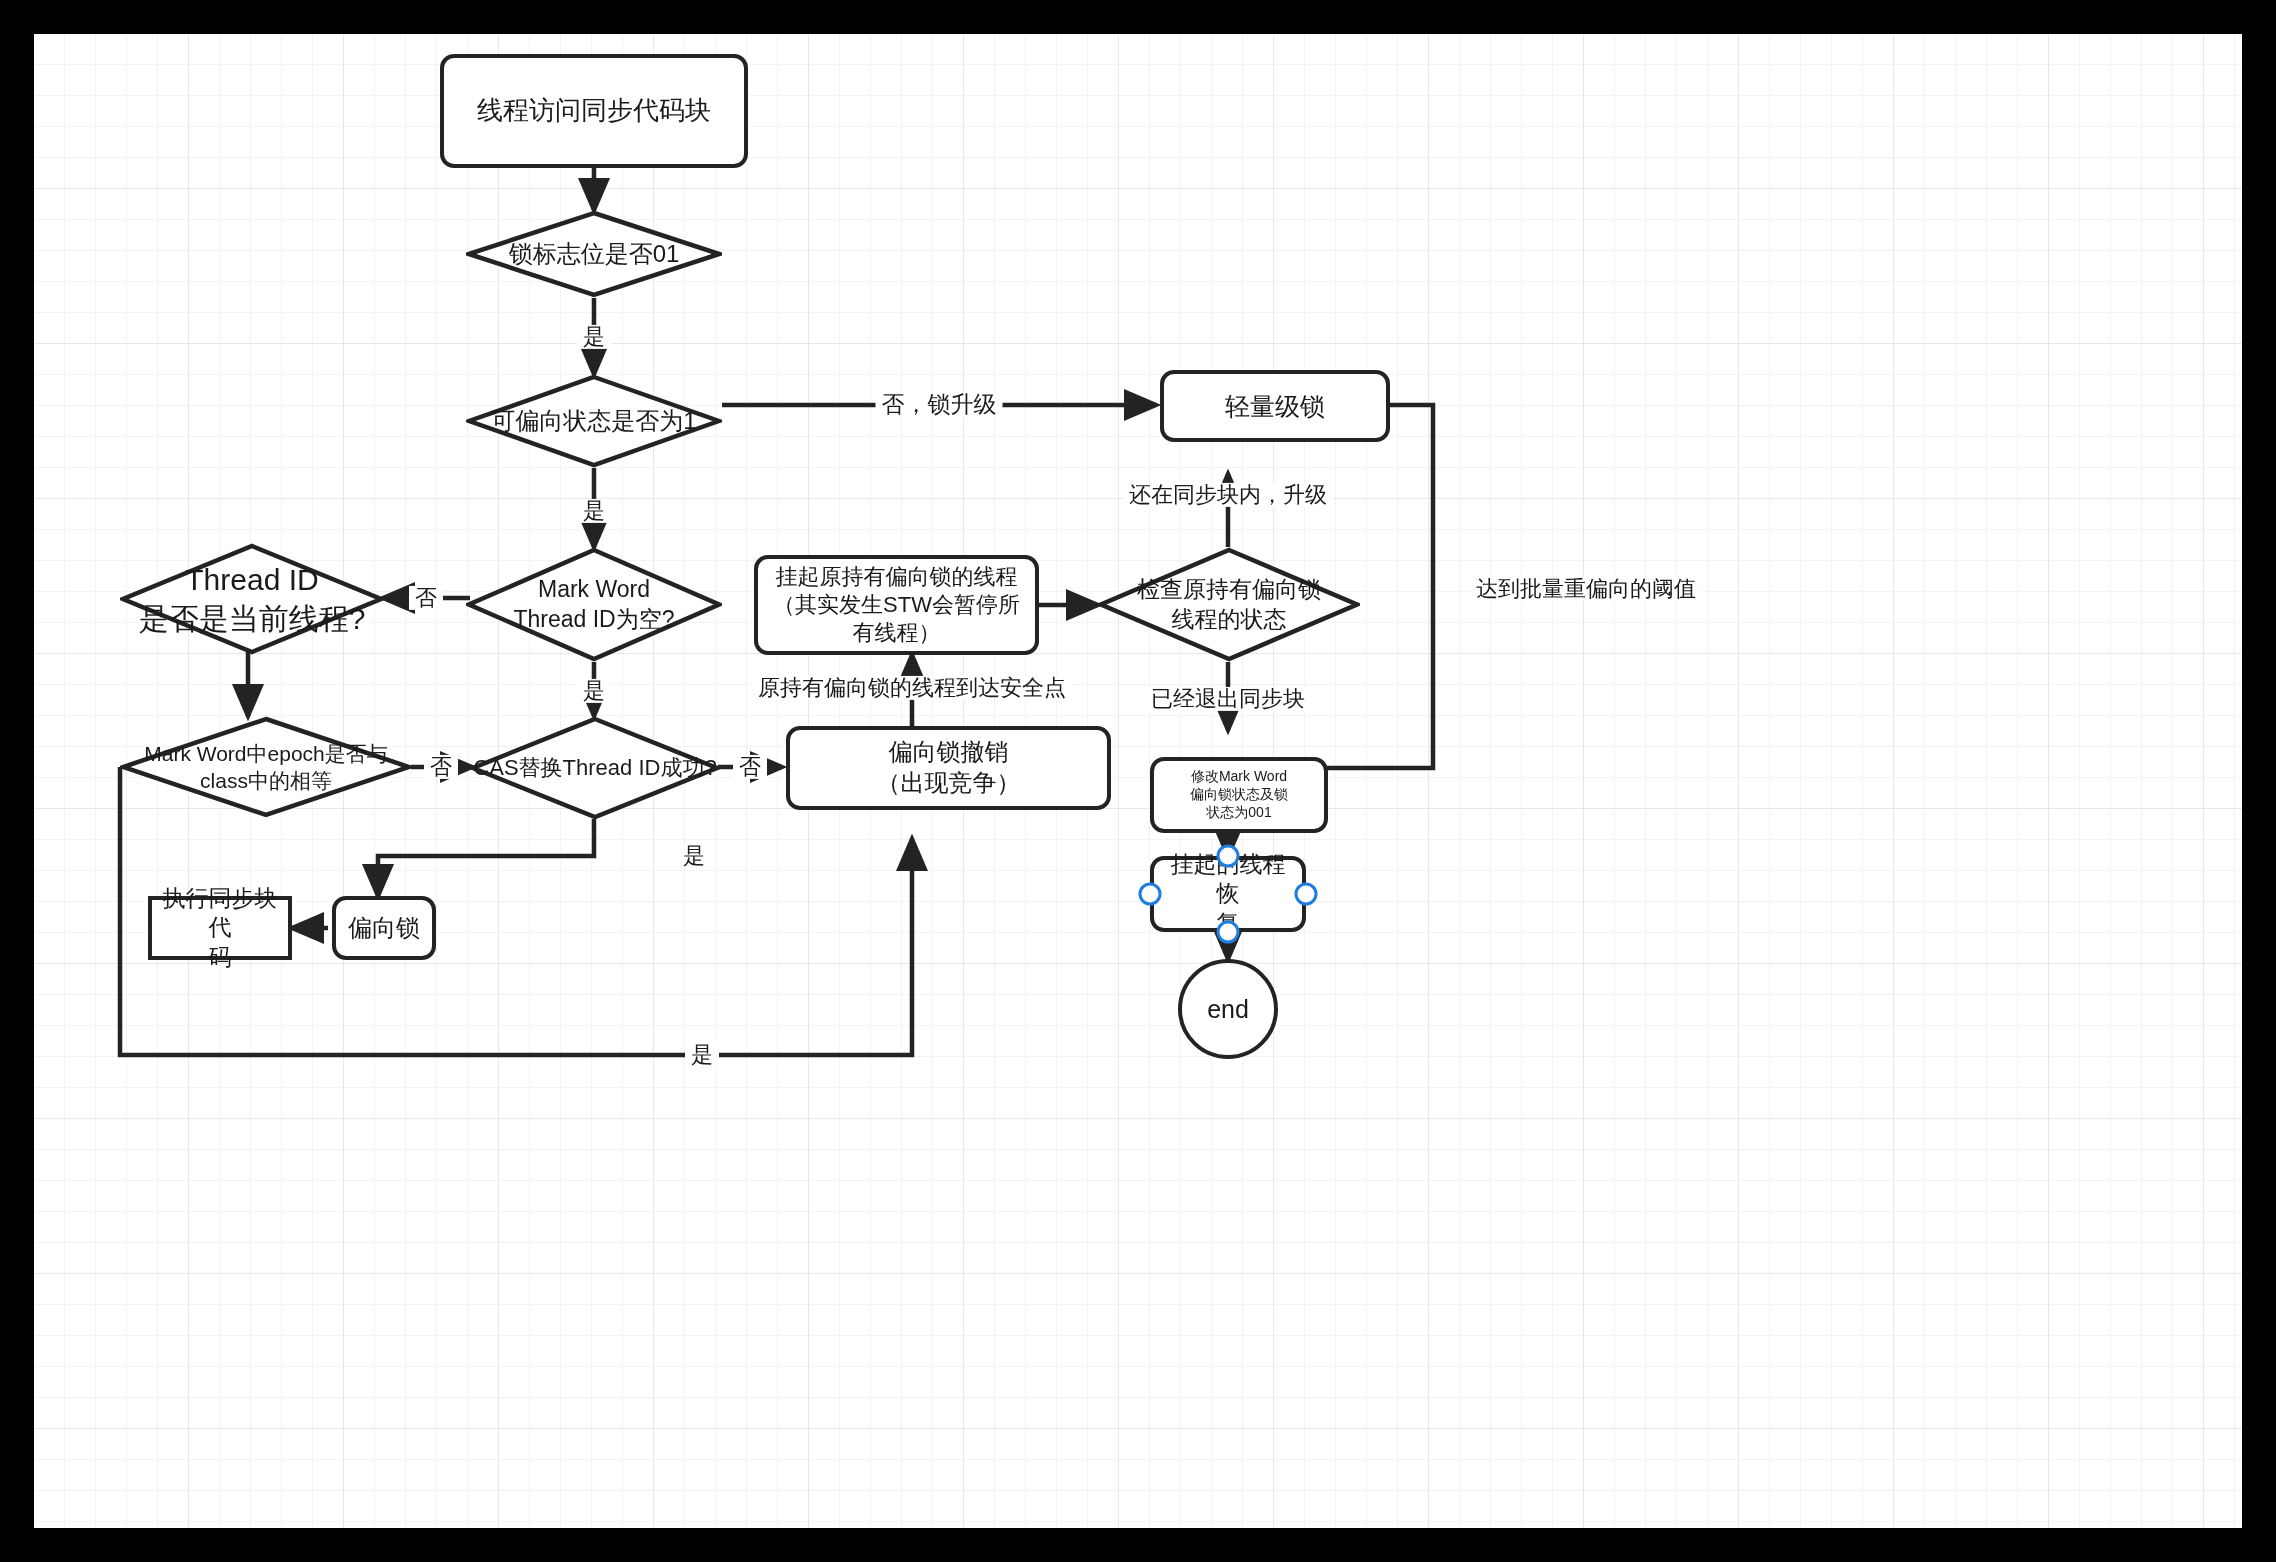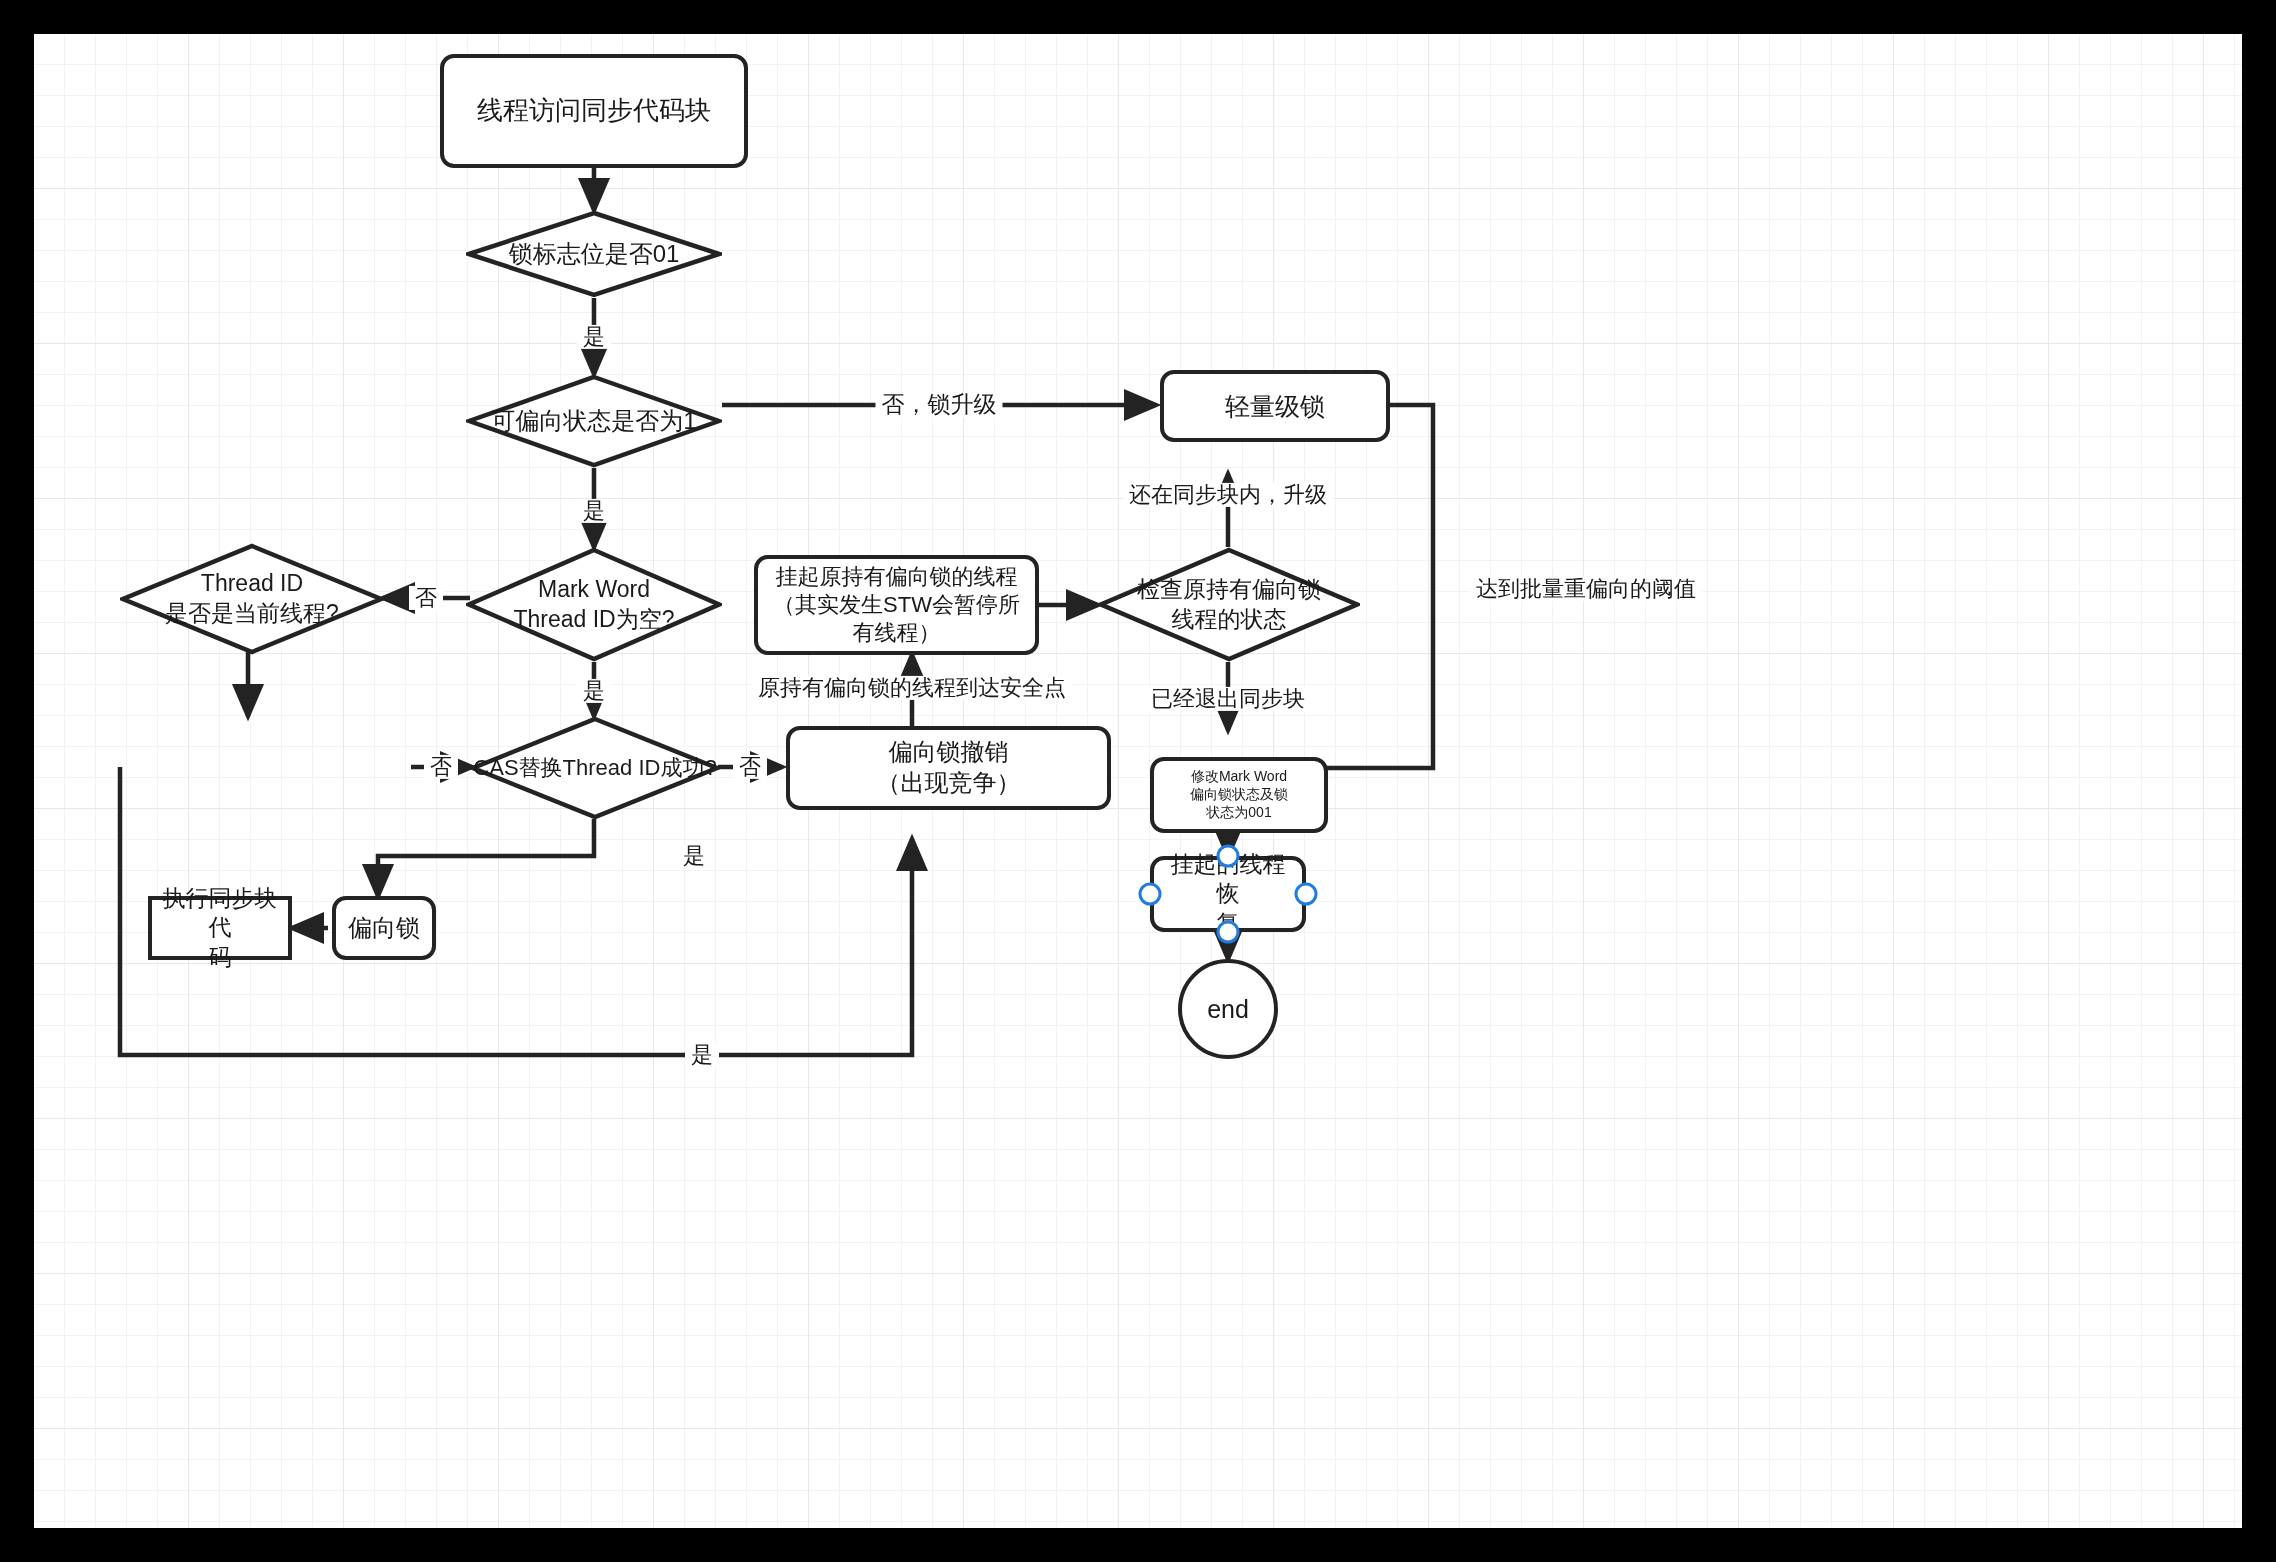--- a/index.html
+++ b/index.html
@@ -122,37 +122,44 @@
         <polygon points="128,3 253,57.5 128,112 3,57.5" fill="#fff" stroke="#232323" stroke-width="4.5"></polygon>
       </svg>
       <div class="dlabel" style="font-size:23px;">Mark Word
 Thread ID为空?</div>
     </div>
 
     <div class="dia" style="left:86px;top:509px;width:264px;height:112px;">
       <svg width="264" height="112" viewBox="0 0 264 112">
         <polygon points="132,3 261,56 132,109 3,56" fill="#fff" stroke="#232323" stroke-width="4.5"></polygon>
       </svg>
-      <div class="dlabel" style="font-size:23px;">Thread ID
+      <div class="dlabel" style="font-size:30px;">Thread ID
 是否是当前线程?</div>
     </div>
 
     <div class="node rbox" style="left:720px;top:521px;width:285px;height:100px;font-size:22px;">
       <span class="txt">挂起原持有偏向锁的线程
 （其实发生STW会暂停所有线程）</span>
     </div>
 
     <div class="dia" style="left:1064px;top:513px;width:262px;height:115px;">
       <svg width="262" height="115" viewBox="0 0 262 115">
         <polygon points="131,3 259,57.5 131,112 3,57.5" fill="#fff" stroke="#232323" stroke-width="4.5"></polygon>
       </svg>
       <div class="dlabel" style="font-size:23px;">检查原持有偏向锁
 线程的状态</div>
     </div>
 
+    <div class="dia" style="left:86px;top:682px;width:292px;height:102px;">
+      <svg width="292" height="102" viewBox="0 0 292 102">
+        <polygon points="146,3 289,51 146,99 3,51" fill="#fff" stroke="#232323" stroke-width="4.5"></polygon>
+      </svg>
+      <div class="dlabel" style="font-size:21px;">Mark Word中epoch是否与
+class中的相等</div>
+    </div>
 
     <div class="dia" style="left:436px;top:682px;width:250px;height:104px;">
       <svg width="250" height="104" viewBox="0 0 250 104">
         <polygon points="125,3 247,52 125,101 3,52" fill="#fff" stroke="#232323" stroke-width="4.5"></polygon>
       </svg>
       <div class="dlabel" style="font-size:22px;">CAS替换Thread ID成功?</div>
     </div>
 
     <div class="node rbox" style="left:752px;top:692px;width:325px;height:84px;font-size:24px;">
       <span class="txt">偏向锁撤销

